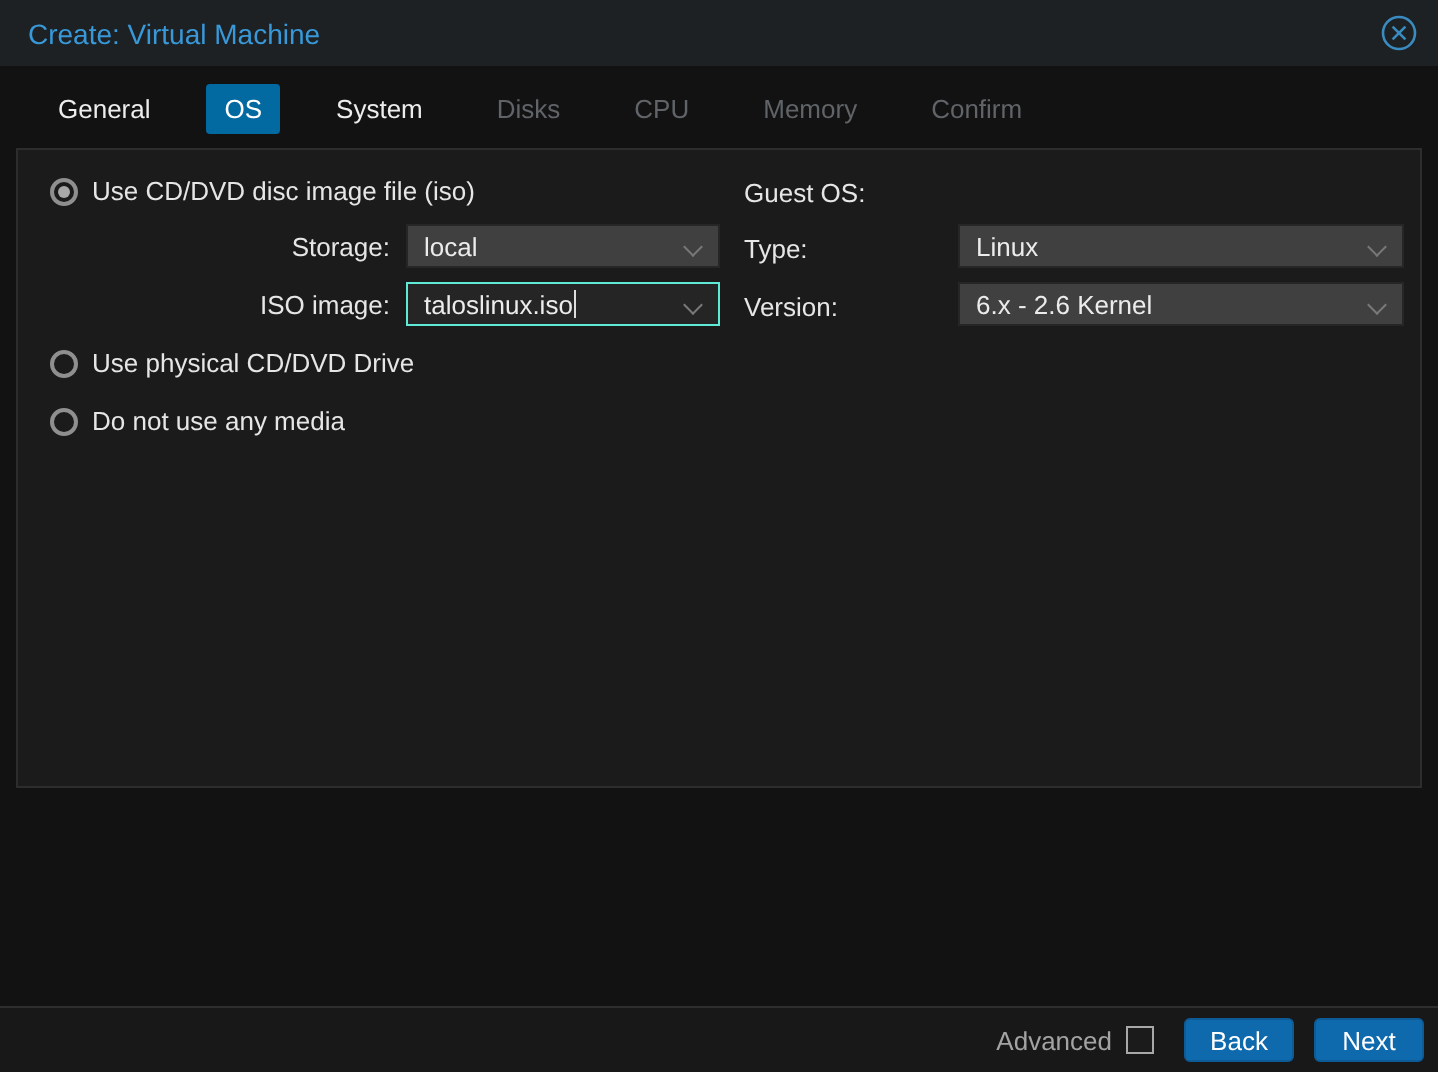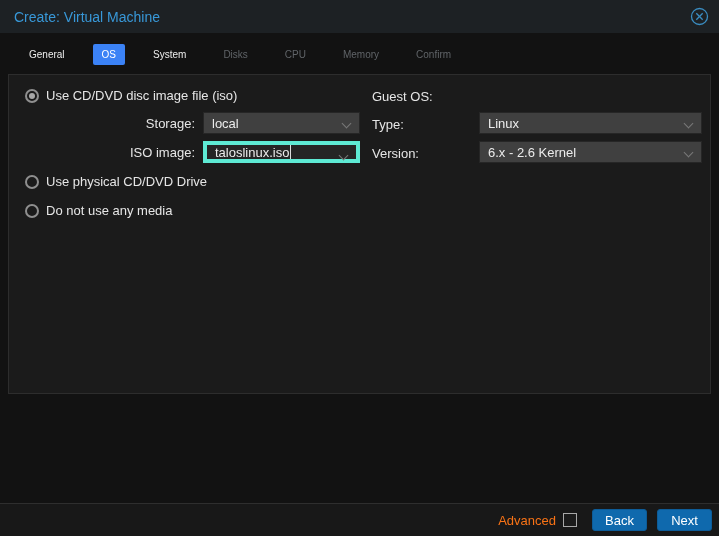--- a/index.html
+++ b/index.html
@@ -27,24 +27,24 @@
     position:absolute; right:10px; top:7px; width:19px; height:19px;
     cursor:pointer;
   }
 
   
   .tabstrip {
     position:absolute; left:20px; top:40px; height:28px;
     display:flex; align-items:center;
   }
   .tab {
-    padding:5px 9px; margin-right:19px; font-size:10px;
+    padding:5px 9px; margin-right:19px; font-size:13px;
     color:#ededed; border-radius:2px; cursor:pointer; white-space:nowrap;
   }
-  .tab.selected { background:#3b82f6; color:#ffffff; }
+  .tab.selected { background:#0369a1; color:#ffffff; }
   .tab.disabled { color:#606468; cursor:default; }
 
   
   .panel {
     position:absolute; left:8px; top:74px; width:703px; height:320px;
     background:#1b1b1b; border:1px solid #2d2d2d;
   }
 
   .radio-row { position:absolute; display:flex; align-items:center; }
   .radio {
@@ -59,39 +59,39 @@
 
   .field-label { position:absolute; color:#e6e6e6; }
   .field-label.right { text-align:right; }
 
   .field {
     position:absolute; height:22px; background:#404040;
     border:1px solid #262626; color:#ececec;
     display:flex; align-items:center; padding:0 8px;
     cursor:pointer;
   }
-  .field.focused { background:#252525; border:4px solid #5eead4; }
+  .field.focused { background:#252525; border:1px solid #5eead4; }
   .chevron {
     position:absolute; right:9px; top:7px; width:7px; height:7px;
     border-right:1px solid #787878; border-bottom:1px solid #787878;
     transform:rotate(45deg);
   }
   .caret {
     display:inline-block; width:1px; height:14px; background:#dddddd;
     margin-left:1px; vertical-align:middle;
   }
 
   
   .footer {
     position:absolute; left:0; top:503px; width:719px; height:33px;
     background:#181818; border-top:1px solid #2e2e2e;
     display:flex; align-items:center; justify-content:flex-end;
     padding-right:7px;
   }
-  .adv-label { color:#f97316; margin-right:7px; }
+  .adv-label { color:#a3a3a3; margin-right:7px; }
   .checkbox {
     width:14px; height:14px; border:1px solid #a8a8a8; background:#1b1b1b;
     margin-right:15px; cursor:pointer;
   }
   .btn {
     width:55px; height:22px; background:#0f69ad; color:#ffffff;
     border:1px solid #0d5c98; border-radius:3px; font-size:13px;
     font-family:"Liberation Sans", sans-serif;
     display:flex; align-items:center; justify-content:center; cursor:pointer;
   }

